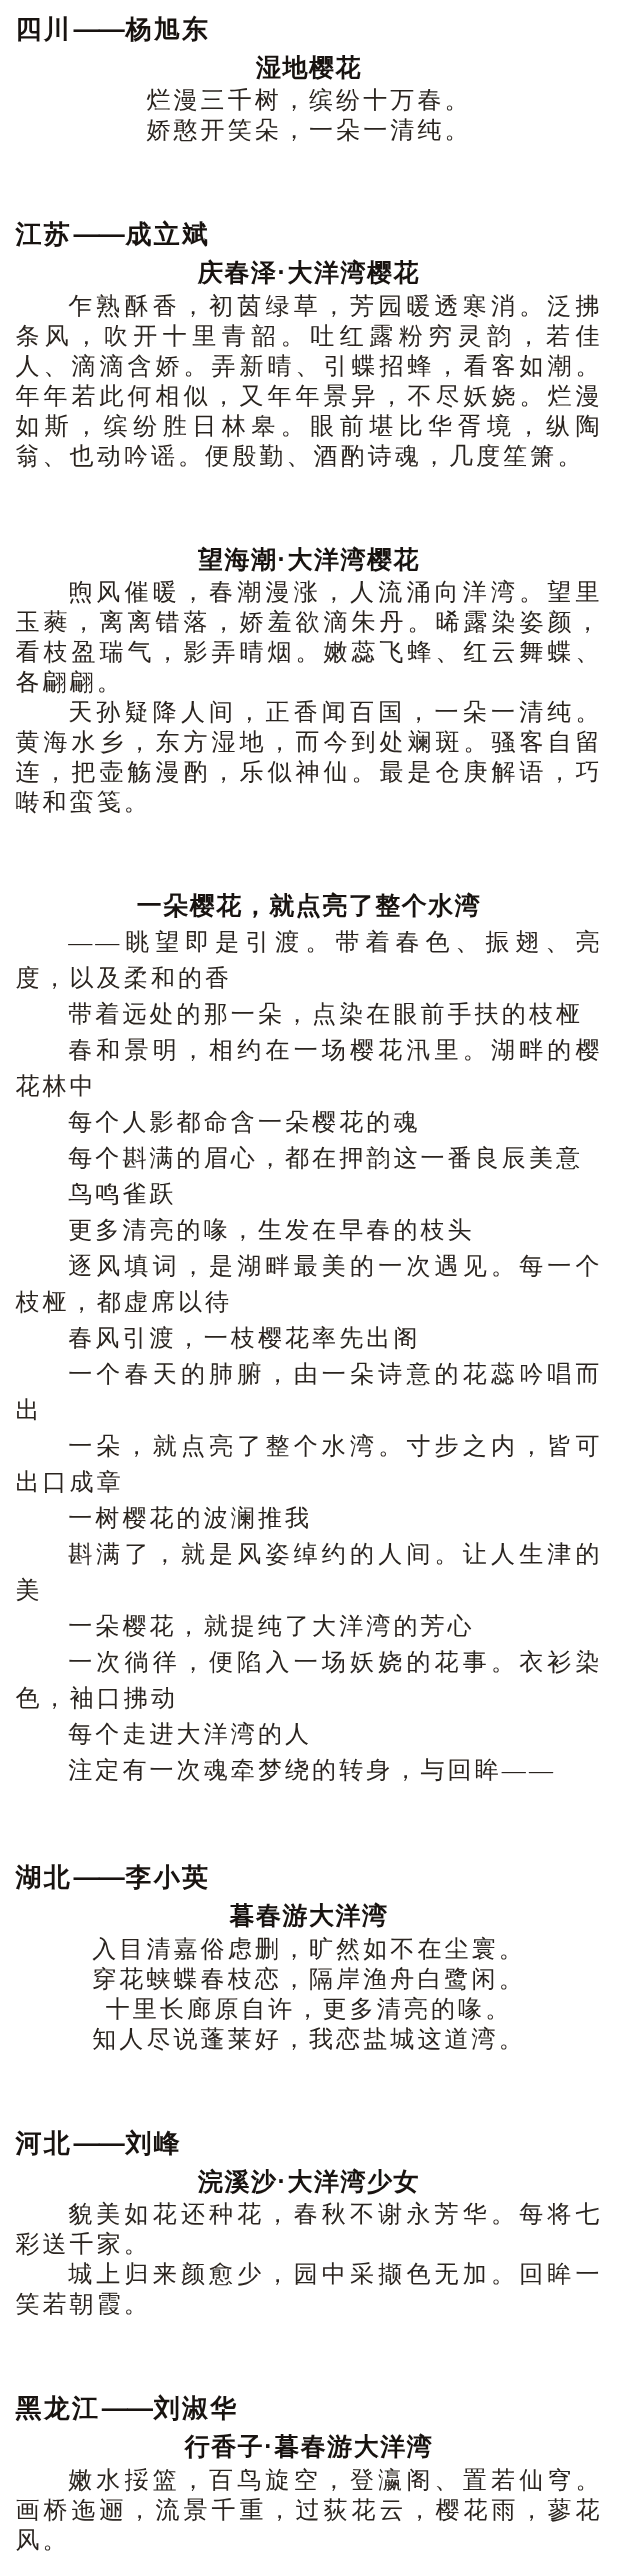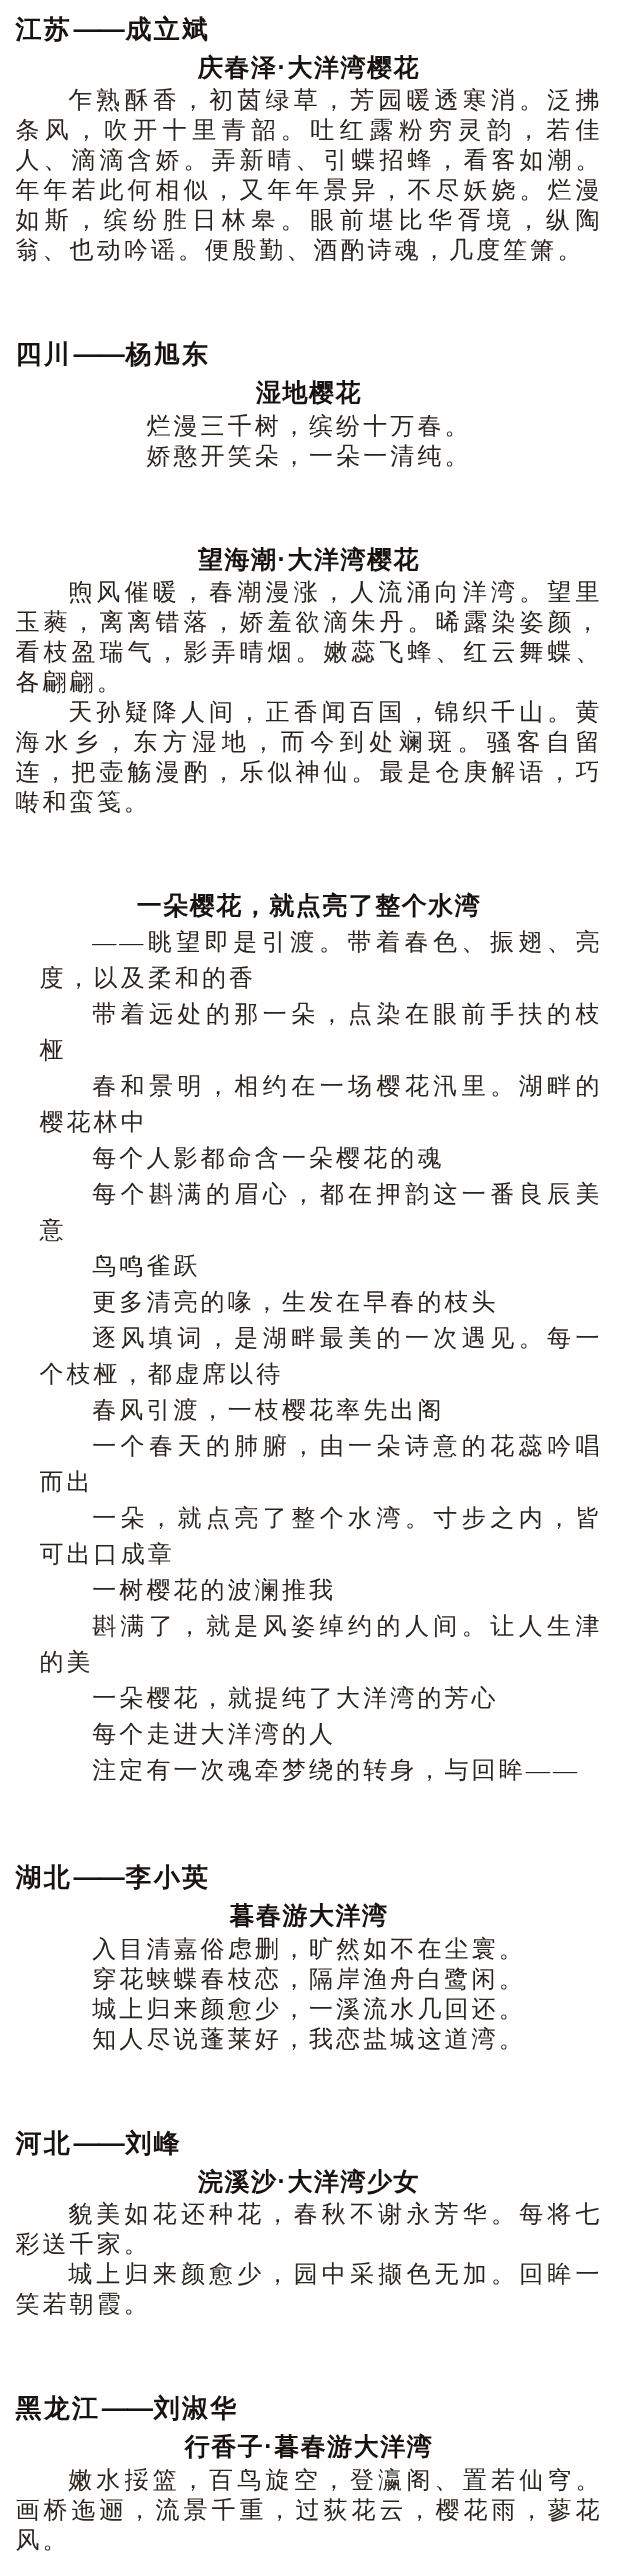--- a/index.html
+++ b/index.html
@@ -55,77 +55,77 @@
     margin: 0;
   }
   .para {
     text-align: justify;
     text-indent: 2.2em;
   }
   .vline {
     text-align: justify;
     text-indent: 2.2em;
     line-height: 36px;
-    margin-left: 24px;
   }
   .cline {
     text-align: center;
     text-indent: 0;
   }
 </style>
 </head>
 <body>
 
 <div class="page">
 
   <section class="poem">
-    <h2 class="hdr"><span>江苏</span><span class="dash">——</span><span>成立斌</span></h2>
-    <h3 class="ttl">庆春泽·大洋湾樱花</h3>
-    <p class="para">乍熟酥香，初茵绿草，芳园暖透寒消。泛拂条风，吹开十里青韶。吐红露粉穷灵韵，若佳人、滴滴含娇。弄新晴、引蝶招蜂，看客如潮。年年若此何相似，又年年景异，不尽妖娆。烂漫如斯，缤纷胜日林皋。眼前堪比华胥境，纵陶翁、也动吟谣。便殷勤、酒酌诗魂，几度笙箫。</p>
-  </section>
-
-  <section class="poem">
     <h2 class="hdr"><span>四川</span><span class="dash">——</span><span>杨旭东</span></h2>
     <h3 class="ttl">湿地樱花</h3>
     <p class="cline">烂漫三千树，缤纷十万春。</p>
     <p class="cline">娇憨开笑朵，一朵一清纯。</p>
   </section>
 
   <section class="poem">
+    <h2 class="hdr"><span>江苏</span><span class="dash">——</span><span>成立斌</span></h2>
+    <h3 class="ttl">庆春泽·大洋湾樱花</h3>
+    <p class="para">乍熟酥香，初茵绿草，芳园暖透寒消。泛拂条风，吹开十里青韶。吐红露粉穷灵韵，若佳人、滴滴含娇。弄新晴、引蝶招蜂，看客如潮。年年若此何相似，又年年景异，不尽妖娆。烂漫如斯，缤纷胜日林皋。眼前堪比华胥境，纵陶翁、也动吟谣。便殷勤、酒酌诗魂，几度笙箫。</p>
+  </section>
+
+  <section class="poem">
     <h3 class="ttl">望海潮·大洋湾樱花</h3>
     <p class="para">煦风催暖，春潮漫涨，人流涌向洋湾。望里玉蕤，离离错落，娇羞欲滴朱丹。晞露染姿颜，看枝盈瑞气，影弄晴烟。嫩蕊飞蜂、红云舞蝶、各翩翩。</p>
-    <p class="para">天孙疑降人间，正香闻百国，锦织千山。黄海水乡，东方湿地，而今到处斓斑。骚客自留连，把壶觞漫酌，乐似神仙。最是仓庚解语，巧啭和蛮笺。</p>
+    <p class="para">天孙疑降人间，正香闻百国，一朵一清纯。黄海水乡，东方湿地，而今到处斓斑。骚客自留连，把壶觞漫酌，乐似神仙。最是仓庚解语，巧啭和蛮笺。</p>
   </section>
 
   <section class="poem">
     <h3 class="ttl">一朵樱花，就点亮了整个水湾</h3>
     <p class="vline">——眺望即是引渡。带着春色、振翅、亮度，以及柔和的香</p>
     <p class="vline">带着远处的那一朵，点染在眼前手扶的枝桠</p>
     <p class="vline">春和景明，相约在一场樱花汛里。湖畔的樱花林中</p>
     <p class="vline">每个人影都命含一朵樱花的魂</p>
     <p class="vline">每个斟满的眉心，都在押韵这一番良辰美意</p>
     <p class="vline">鸟鸣雀跃</p>
     <p class="vline">更多清亮的喙，生发在早春的枝头</p>
     <p class="vline">逐风填词，是湖畔最美的一次遇见。每一个枝桠，都虚席以待</p>
     <p class="vline">春风引渡，一枝樱花率先出阁</p>
     <p class="vline">一个春天的肺腑，由一朵诗意的花蕊吟唱而出</p>
     <p class="vline">一朵，就点亮了整个水湾。寸步之内，皆可出口成章</p>
     <p class="vline">一树樱花的波澜推我</p>
     <p class="vline">斟满了，就是风姿绰约的人间。让人生津的美</p>
     <p class="vline">一朵樱花，就提纯了大洋湾的芳心</p>
+    <p class="vline">一次徜徉，便陷入一场妖娆的花事。衣衫染色，袖口拂动</p>
     <p class="vline">每个走进大洋湾的人</p>
     <p class="vline">注定有一次魂牵梦绕的转身，与回眸——</p>
   </section>
 
   <section class="poem">
     <h2 class="hdr"><span>湖北</span><span class="dash">——</span><span>李小英</span></h2>
     <h3 class="ttl">暮春游大洋湾</h3>
     <p class="cline">入目清嘉俗虑删，旷然如不在尘寰。</p>
     <p class="cline">穿花蛱蝶春枝恋，隔岸渔舟白鹭闲。</p>
-    <p class="cline">城上归来颜愈少，一溪流水几回还。</p>
+    <p class="cline">十里长廊原自许，更多清亮的喙。</p>
     <p class="cline">知人尽说蓬莱好，我恋盐城这道湾。</p>
   </section>
 
   <section class="poem">
     <h2 class="hdr"><span>河北</span><span class="dash">——</span><span>刘峰</span></h2>
     <h3 class="ttl">浣溪沙·大洋湾少女</h3>
     <p class="para">貌美如花还种花，春秋不谢永芳华。每将七彩送千家。</p>
     <p class="para">城上归来颜愈少，园中采撷色无加。回眸一笑若朝霞。</p>
   </section>
 

